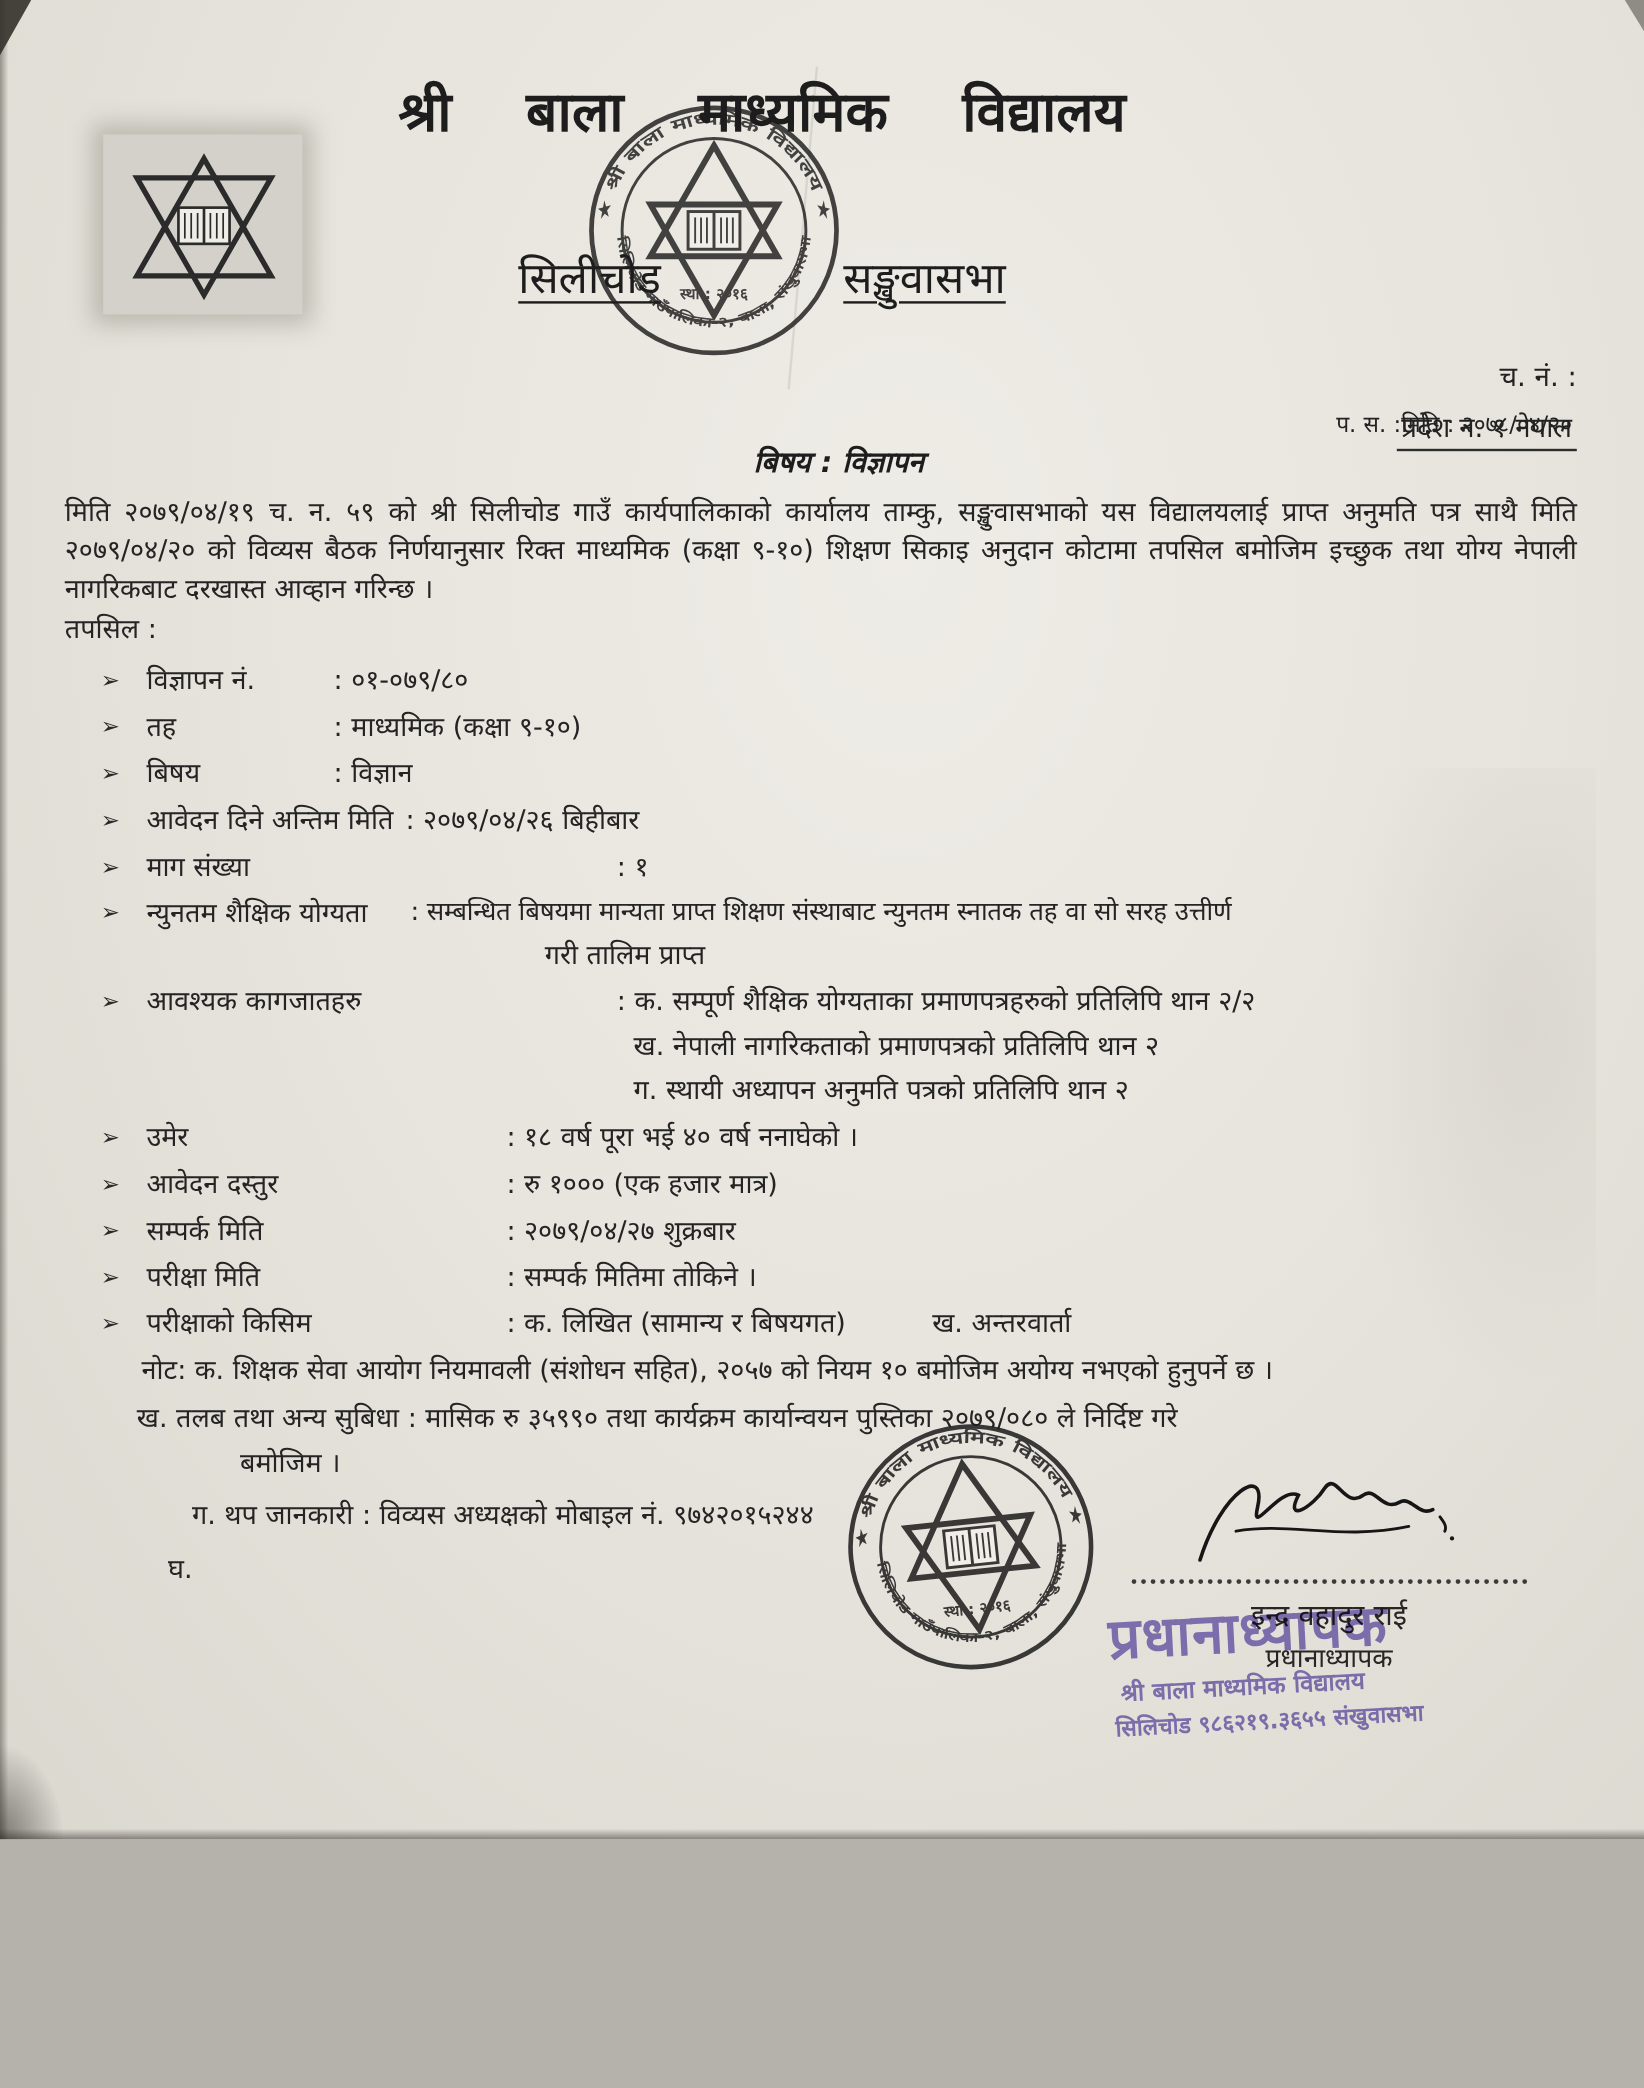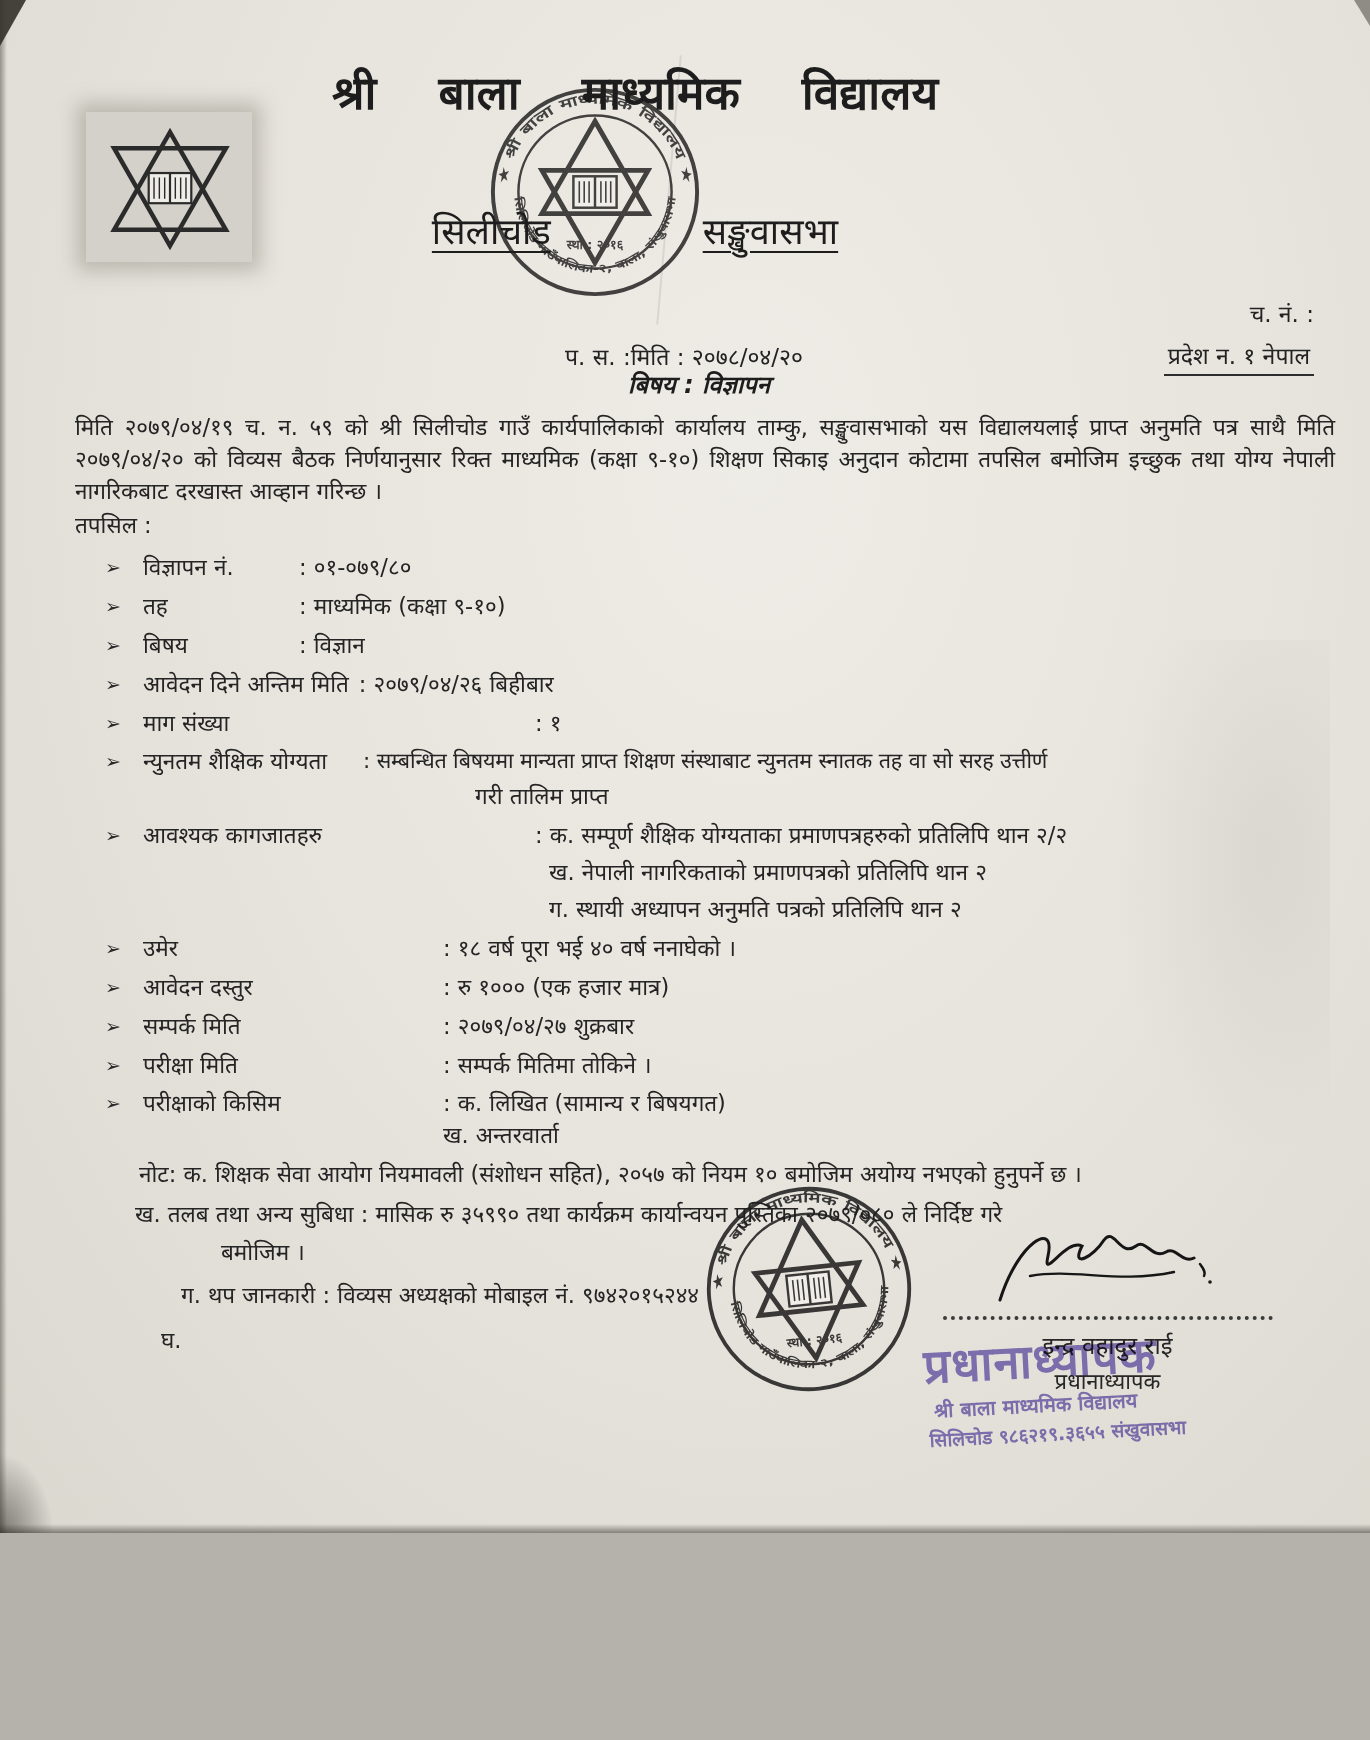--- a/index.html
+++ b/index.html
@@ -26,41 +26,41 @@
     font-size:36px;font-weight:normal;color:#1d1d1d;}
   .subtitle span{text-decoration:underline;text-decoration-thickness:2px;text-underline-offset:7px;}
   .seal-top{position:absolute;left:487px;top:84px;width:216px;height:216px;opacity:.82;}
   .seal-bottom{position:absolute;left:703px;top:1183px;width:212px;height:212px;opacity:.86;transform:rotate(-6deg);}
 
   
   .meta1{position:absolute;top:297px;left:58px;right:56px;display:flex;align-items:flex-end;font-size:23px;flex-direction:column;}
   .meta1 .lbl{padding-bottom:7px;white-space:nowrap;}
   .meta1 .fill{flex:1;margin:0 12px;border-bottom:3px solid #2d2d2d;height:30px;}
   .meta1 .province{white-space:nowrap;border-bottom:2.5px solid #2d2d2d;padding:0 4px 3px;}
-  .meta2{position:absolute;top:340px;left:58px;right:60px;display:flex;justify-content:center;font-size:23px;}
+  .meta2{position:absolute;top:340px;left:58px;right:60px;display:flex;justify-content:flex-end;font-size:19px;}
   .subject{position:absolute;top:367px;left:14px;width:1370px;text-align:center;font-size:24px;font-weight:bold;font-style:italic;color:#1d1d1d;}
 
   
-  .content{position:absolute;top:412px;left:75px;width:1260px;font-size:22.5px;line-height:1.42;color:#242424;}
+  .content{position:absolute;top:412px;left:54px;width:1260px;font-size:22.5px;line-height:1.42;color:#242424;}
   .para{text-align:justify;}
   .tapasil{margin-top:2px;}
   .list{margin-top:10px;padding-left:30px;}
   .item{display:flex;margin-bottom:7px;align-items:flex-start;}
   .bullet{flex:0 0 38px;font-size:19px;padding-top:2px;color:#2a2a2a;}
   .lbl-a{flex:0 0 156px;}
   .lbl-b{flex:0 0 392px;}
   .lbl-c{flex:0 0 220px;}
   .lbl-d{flex:0 0 300px;}
   .lbl-inline{margin-right:10px;white-space:nowrap;}
   .val{white-space:nowrap;}
   .val-long{white-space:nowrap;font-size:21.5px;letter-spacing:-0.2px;}
   .val2-indent{margin-left:112px;margin-top:4px;}
   .docline{white-space:nowrap;}
   .docline + .docline{margin-top:5px;margin-left:14px;}
-  .val-flex{display:flex;white-space:nowrap;flex-direction:column;}
+  .val-flex{display:flex;gap:72px;white-space:nowrap;}
 
   .notes{margin-top:6px;}
   .note0{margin-left:64px;white-space:nowrap;}
   .note1{margin-left:60px;white-space:nowrap;margin-top:8px;}
   .note1b{margin-left:146px;margin-top:6px;}
   .note2{margin-left:106px;margin-top:11px;white-space:nowrap;}
   .note3{margin-left:86px;margin-top:13px;}
 
   
   .sig{position:absolute;left:935px;top:1212px;width:345px;text-align:center;}

